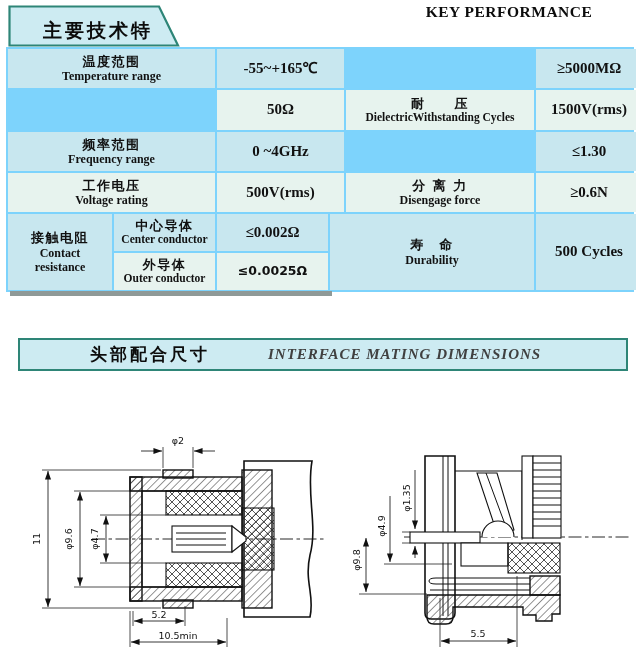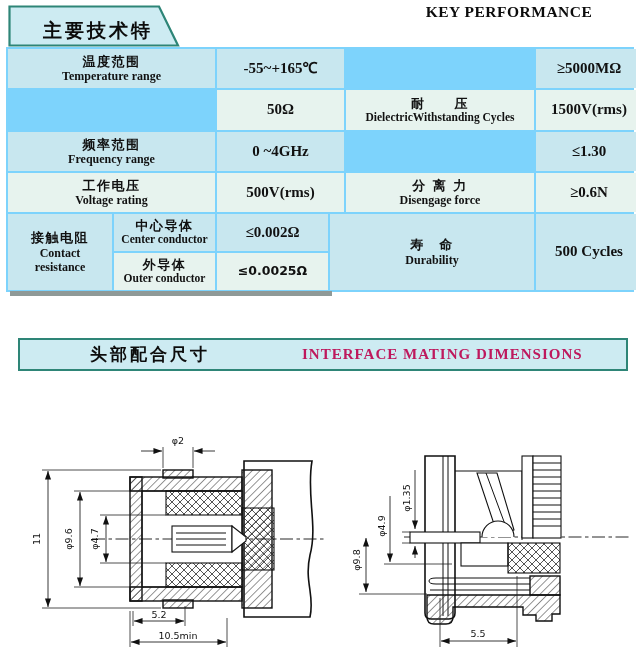--- a/index.html
+++ b/index.html
@@ -29,22 +29,22 @@
   .en-sm{font-size:11.5px;font-weight:bold;font-family:"Liberation Serif",serif;}
   .val{font-size:15px;font-weight:bold;font-family:"Liberation Serif",serif;}
   .val-light{font-size:12.5px;font-weight:bold;font-family:"DejaVu Sans",sans-serif;}
   .shadow-strip{position:absolute;left:10px;top:291px;width:322px;height:5px;background:#8f9997;}
 
   
   .banner2{position:absolute;left:18px;top:338px;width:606px;height:29px;background:#cdebf2;
         border:2px solid #2e8577;display:flex;align-items:center;}
   .banner2 .zh-title{margin-left:70px;font-size:17px;font-weight:bold;letter-spacing:3px;
         font-family:"DejaVu Sans",sans-serif;color:#0c0c0c;}
-  .banner2 .en-title{margin-left:92px;font-size:15px;font-weight:bold;letter-spacing:1px;
-        font-family:"Liberation Serif",serif;color:#be185d;}
+  .banner2 .en-title{margin-left:58px;font-size:15px;font-weight:bold;letter-spacing:1px;
+        font-family:"Liberation Serif",serif;color:#404040;font-style:italic;}
 
   
   .draw{position:absolute;}
   .ol {fill:#fff;stroke:#111;stroke-width:1.6;}
   .ol2{fill:#fff;stroke:#111;stroke-width:1.1;}
   .ht {fill:url(#h45);stroke:#111;stroke-width:1.4;}
   .xh {fill:url(#hx);stroke:#111;stroke-width:1.1;}
   .sl {stroke:#111;stroke-width:1;fill:none;}
   .cl {stroke:#111;stroke-width:.9;fill:none;stroke-dasharray:13 3.5 3.5 3.5;}
   .dm {stroke:#222;stroke-width:.9;fill:none;}

